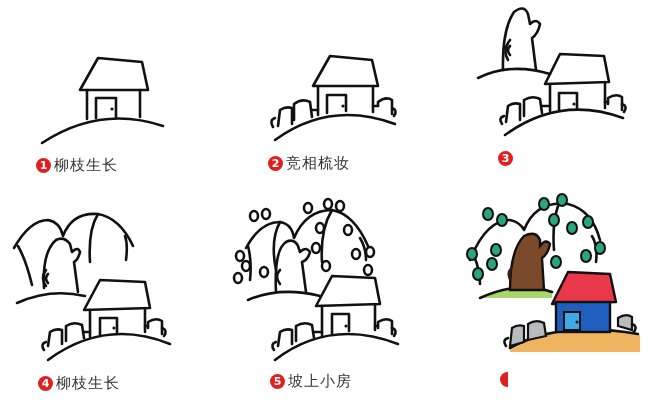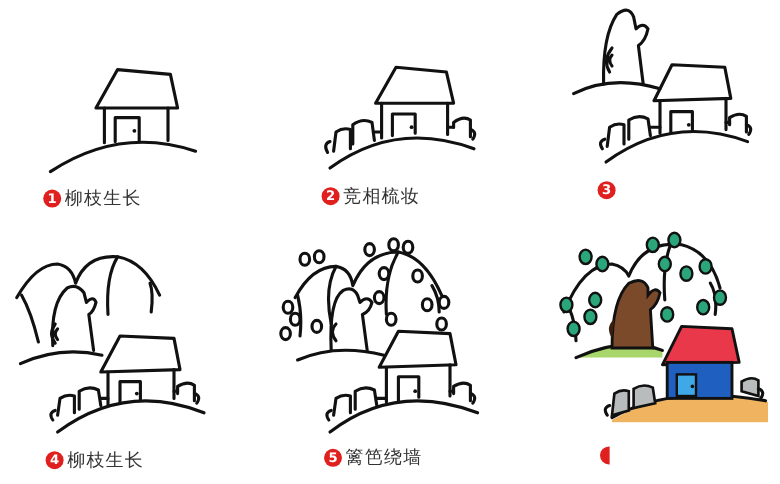--- a/index.html
+++ b/index.html
@@ -118,21 +118,21 @@
     <path class="ln" d="M55,160 Q110,118 178,144"></path>
     <path class="ln" d="M96,106 L112,76 L155,78 L160,104 Z"></path>
     <path class="ln" d="M102,106 L102,135 M155,104 L155,130"></path>
     <path class="ln" d="M112,134 L112,114 L129,114 L129,131"></path>
     <circle cx="126" cy="126" r="1.6" fill="#111"></circle>
     <path class="ln" d="M58,146 L60,132 Q66,128 72,130 L72,144 M76,141 L76,126 Q84,121 92,125 L94,138 M158,128 L158,122 Q166,117 172,121 L172,134"></path>
     <path class="ln" d="M56,142 Q50,144 54,150 M172,128 Q178,130 174,136 M94,132 L102,132 M155,126 L158,126"></path>
   </svg>
   <div class="caption" style="left:50px;top:172px;">
     <span class="badge">5</span>
-    <span>篱笆绕墙</span>
+    <span>坡上小房</span>
   </div>
 </div>
 
 <div class="panel" style="left:440px;top:200px;width:210px;height:203px;">
   <svg width="210" height="203">
     <path d="M40,98 Q80,80 112,92 L112,98 Z" fill="#a8d66a"></path>
     <path class="ln" d="M40,98 Q80,80 112,92"></path>
     <path d="M70,90 Q70,50 84,36 Q96,30 100,40 L100,46 Q106,38 110,44 Q108,54 102,58 L104,90 Z" fill="#7a4a2a" stroke="#111" stroke-width="2.4"></path>
     <path d="M72,66 Q64,72 70,82 Z" fill="#3a2010"></path>
     <path class="ln" d="M30,60 Q46,20 70,20 Q80,22 84,30 Q96,0 128,4 Q152,10 160,40"></path>

